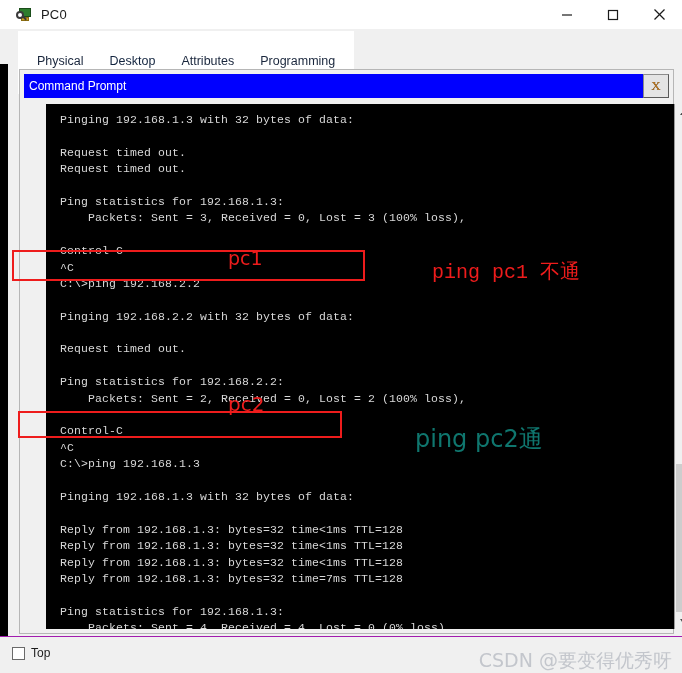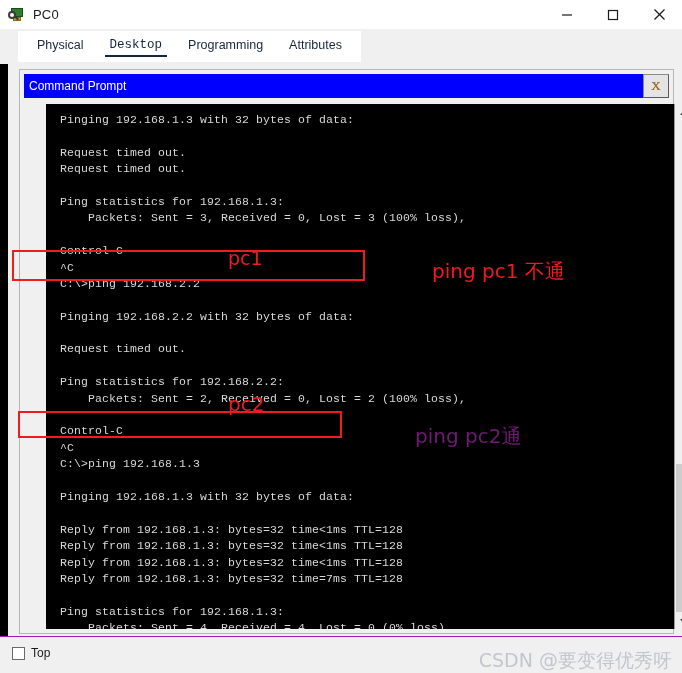--- a/index.html
+++ b/index.html
@@ -26,20 +26,21 @@
 
   
   #title-bar {
     position: absolute;
     left: 0; top: 0;
     width: 682px; height: 29px;
     background: #ffffff;
     display: flex;
     align-items: center;
     box-sizing: border-box;
+    padding-left: 8px;
   }
   #app-icon {
     width: 16px; height: 16px;
     margin-left: 8px;
     position: relative;
     flex: 0 0 auto;
   }
   #app-icon .mon {
     position: absolute; left: 3px; top: 1px;
     width: 12px; height: 9px;
@@ -93,32 +94,32 @@
     width: 682px; height: 35px;
     background: #f0f0f0;
   }
   #tab-strip-inner {
     position: absolute;
     left: 18px; top: 2px;
     height: 31px;
     background: #ffffff;
     display: flex;
     align-items: flex-start;
-    padding: 0 6px;
+    padding: 16px 6px;
   }
   .tab {
     padding: 7px 13px 0 13px;
     font-size: 12.5px;
     color: #19263c;
     height: 31px;
     box-sizing: border-box;
     position: relative;
     white-space: nowrap;
   }
-  .tab.active { color: #12243f; font-family: Liberation Mono, monospace; }
+  .tab.active { color: #12243f; }
   .tab.active::after {
     content: "";
     position: absolute;
     left: 8px; right: 8px; bottom: 5px;
     height: 2px;
     background: #16263f;
   }
 
   
   #left-rail {
@@ -296,22 +297,22 @@
             <line x1="11.5" y1="1.5" x2="1.5" y2="11.5" stroke="#1b1b1b" stroke-width="1.2"></line>
           </svg>
       </div>
     </div>
   </div>
 
   <div id="tab-strip">
     <div id="tab-strip-inner">
       <div class="tab">Physical</div>
       <div class="tab active">Desktop</div>
+      <div class="tab">Attributes</div>
       <div class="tab">Programming</div>
-      <div class="tab">Attributes</div>
     </div>
   </div>
 
   <div id="left-rail"></div>
 
   <div id="cmd-window">
 
     <div id="cmd-titlebar">
       <div id="cmd-title-blue">Command Prompt</div>
       <div id="cmd-close-btn">
@@ -336,23 +337,23 @@
         </div>
       </div>
     </div>
 
   </div>
 
   <div id="annotation-layer">
       <div class="red-box" style="left: 12px; top: 250px; width: 353px; height: 31px; border-color: rgb(238, 28, 28);"></div>
       <div class="red-box" style="left: 18px; top: 411px; width: 324px; height: 27px; border-color: rgb(238, 28, 28);"></div>
       <div class="red-label" style="left: 218px; top: 247px; font-size: 19px; color: rgb(238, 28, 28); margin-left: 10px;">pc1</div>
-      <div class="red-label" style="left: 432px; top: 258px; font-size: 20px; color: rgb(238, 28, 28);">ping pc1 不通</div>
+      <div class="red-label" style="left: 432px; top: 258px; font-size: 20px; color: rgb(238, 28, 28); font-family: Liberation Mono, monospace;">ping pc1 不通</div>
       <div class="red-label" style="left: 228px; top: 392px; font-size: 20px; color: rgb(238, 28, 28);">pc2</div>
-      <div class="red-label" style="left: 415px; top: 423px; font-size: 20px; color: #701a75;">ping pc2通</div>
+      <div class="red-label" style="left: 415px; top: 423px; font-size: 24px; color: #0f766e;">ping pc2通</div>
     </div>
 
   <div id="bottom-bar">
     <div id="top-checkbox-row">
       <div id="top-checkbox"></div>
       <div id="top-checkbox-label">Top</div>
     </div>
     <div id="watermark">CSDN @要变得优秀呀</div>
   </div>
 

